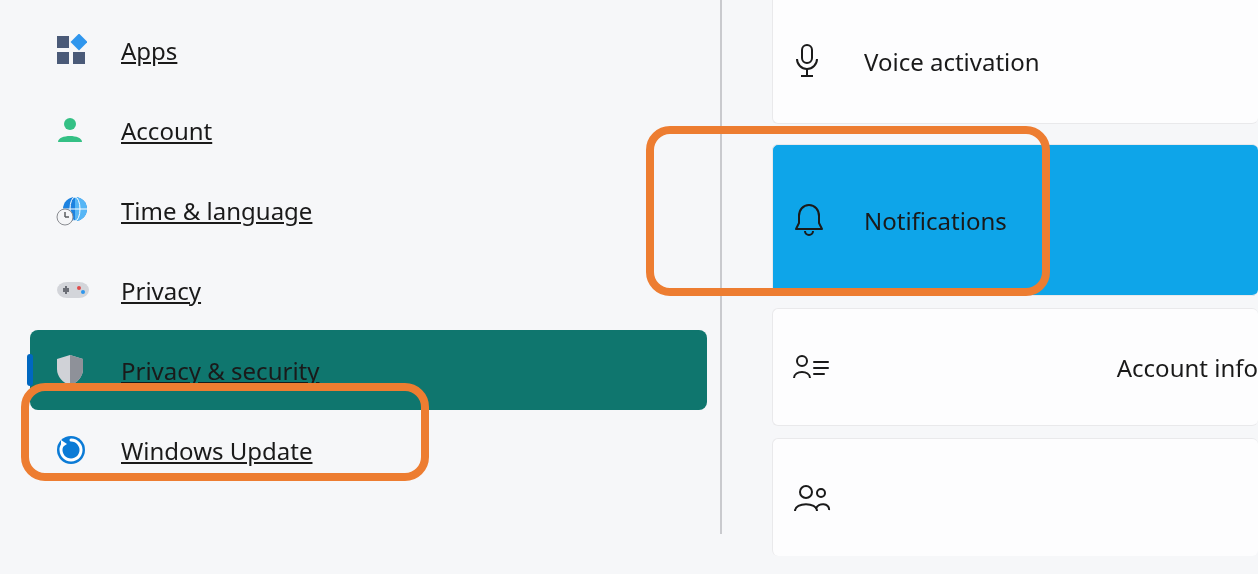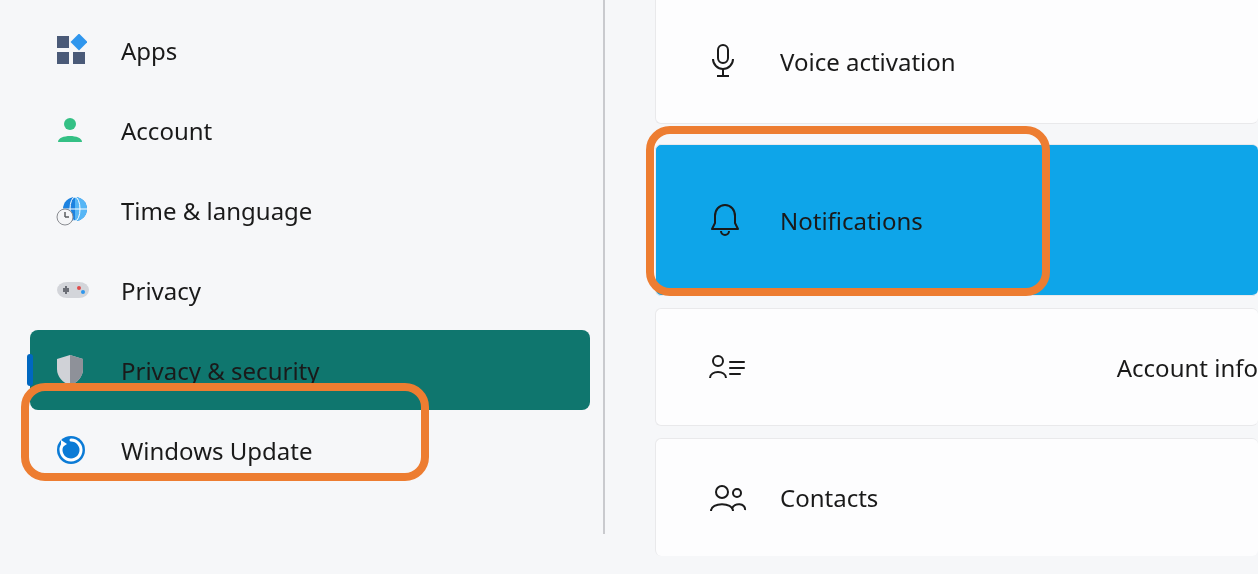--- a/index.html
+++ b/index.html
@@ -15,24 +15,25 @@
   }
   .app {
     display: flex;
     width: 100%;
     height: 100%;
     background: #f6f7f9;
   }
 
   
   .sidebar {
-    width: 605px;
+    width: 722px;
     height: 100%;
     position: relative;
     padding: 0 0 0 35px;
+    text-decoration: underline;
   }
   .sidebar-inner {
     padding-top: 10px;
   }
   .side-item {
     display: flex;
     align-items: center;
     height: 80px;
     padding-left: 20px;
     border-radius: 8px;
@@ -104,21 +105,21 @@
   }
   .card {
     background: #fdfdfe;
     border: 1px solid #e9e9eb;
     border-radius: 6px;
     margin-left: 50px;
     margin-right: 0;
     margin-bottom: 12px;
     display: flex;
     align-items: center;
-    padding-left: 52px;
+    padding-left: 19px;
     font-size: 24px;
     color: #1a1a1a;
     cursor: default;
   }
   .card .ic {
     width: 60px;
     display: flex;
     align-items: center;
   }
   .card .lbl {
@@ -252,21 +253,20 @@
 
     <div class="card" style="height:118px; border-right:none; border-bottom:none; margin-bottom:0;">
       <span class="ic">
         <svg width="40" height="32" viewBox="0 0 40 32">
           <circle cx="14" cy="10" r="6" fill="none" stroke="#1a1a1a" stroke-width="2"></circle>
           <path d="M3 29 C3 20 25 20 25 29" fill="none" stroke="#1a1a1a" stroke-width="2"></path>
           <circle cx="29" cy="11" r="4" fill="none" stroke="#1a1a1a" stroke-width="2"></circle>
           <path d="M24 27 C26 20 38 21 37 28" fill="none" stroke="#1a1a1a" stroke-width="2"></path>
         </svg>
       </span>
-      <span class="lbl">Contacts</span>
     </div>
 
   </div>
 
   <div class="hl hl-privacy"></div>
   <div class="hl hl-notif"></div>
 
 </div>
 
 </body></html>

